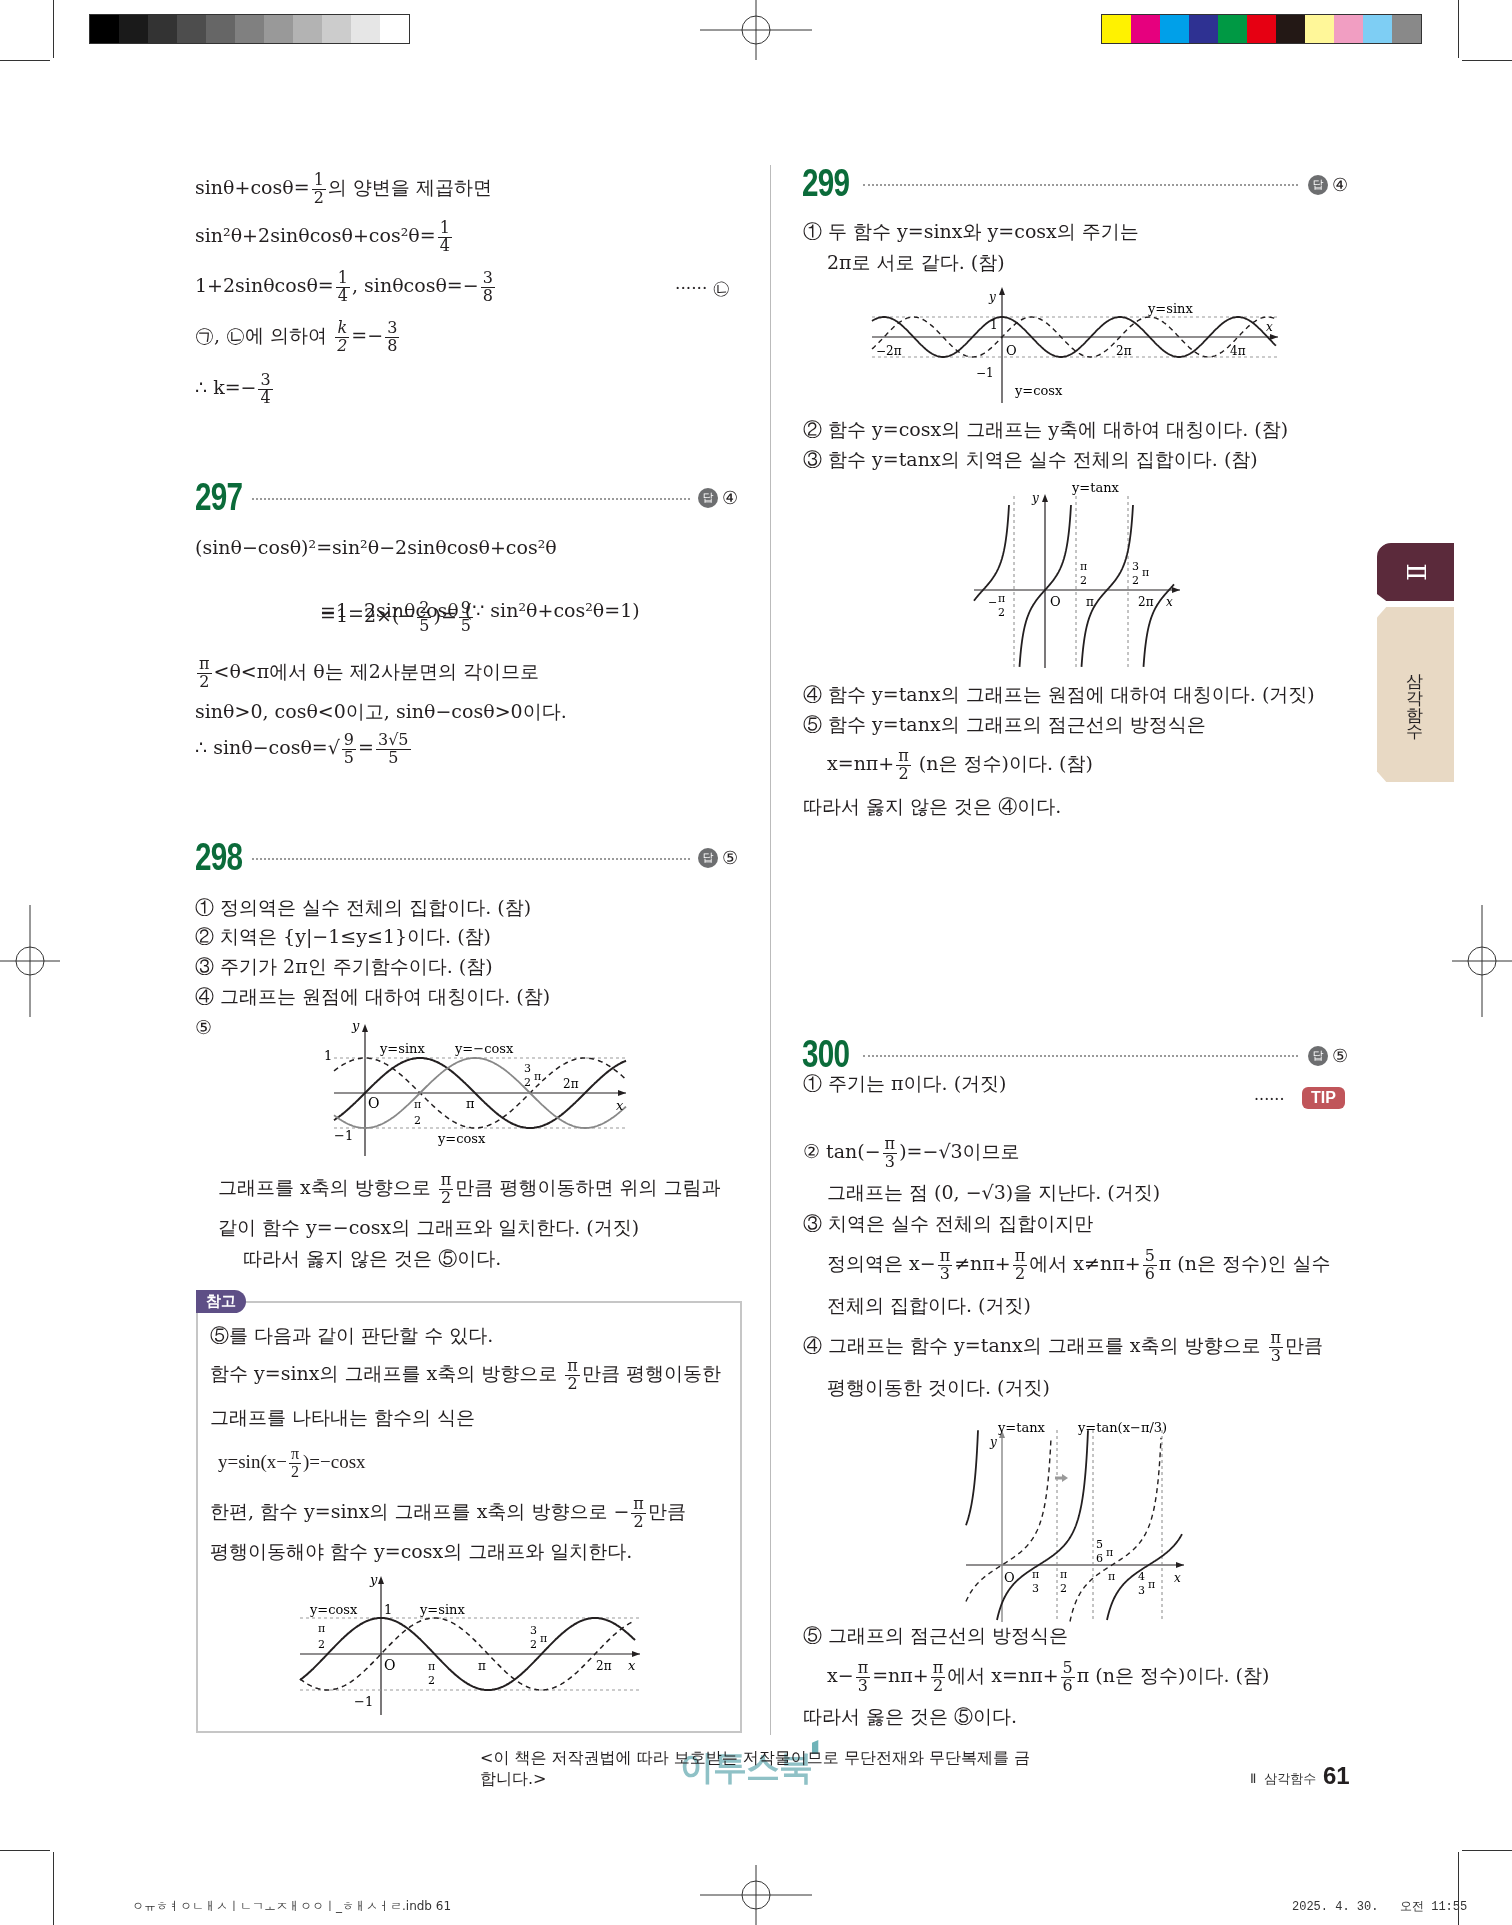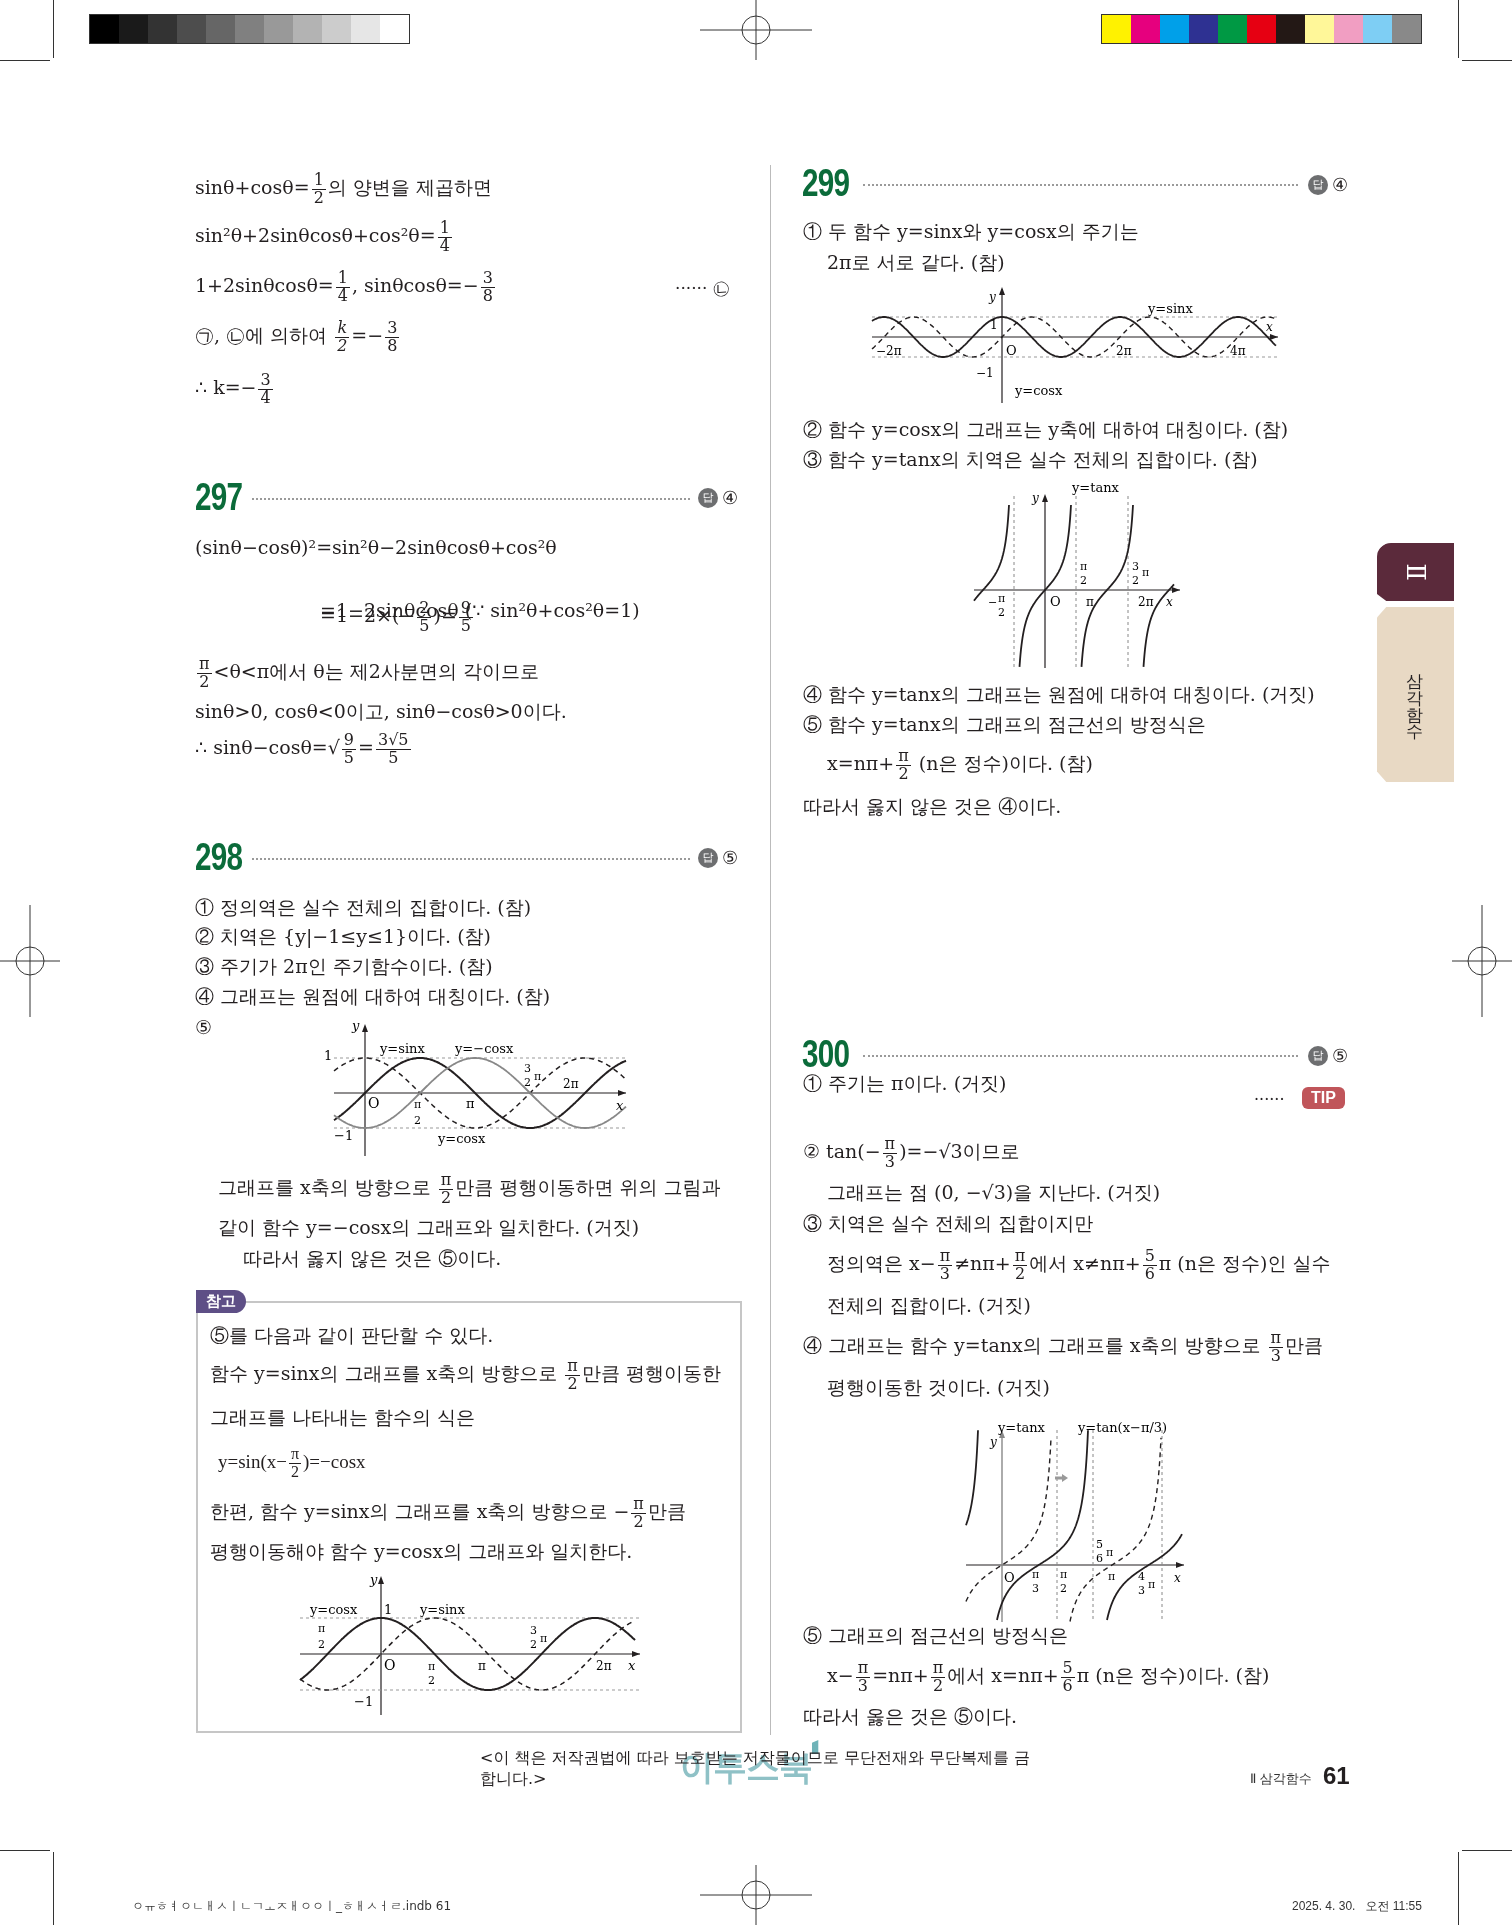--- a/index.html
+++ b/index.html
@@ -412,17 +412,17 @@
     <span style="transform:rotate(90deg);display:inline-block;">Ⅱ</span>
   </div>
 <div class="tab-light">
     <span>삼각함수</span>
   </div>
 
 <div class="abs" style="left:680px;top:1745px;font-family:Liberation Mono, monospace;font-size:34px;font-weight:bold;color:#8fc1c6;letter-spacing:-1px;">
   <span>이투스북</span>
 </div>
 <div class="abs" style="left:812px;top:1740px;width:14px;height:14px;background:#6fb3b8;clip-path:polygon(0 20%,45% 0,45% 100%,0 100%);"></div>
-<div class="abs" style="left:1250px;top:1770px;font-family:Liberation Serif, serif;font-size:13px;color:#333;">Ⅱ 삼각함수</div>
+<div class="abs" style="left:1250px;top:1770px;font-family:Liberation Mono, monospace;font-size:13px;color:#333;">Ⅱ 삼각함수</div>
 <div class="abs" style="left:1323px;top:1762px;font-family:'Liberation Sans',sans-serif;font-weight:bold;font-size:24px;color:#231f20;">61</div>
 <div class="abs" style="left:480px;top:1748px;width:560px;font-family:'DejaVu Sans',sans-serif;font-size:16px;color:#231f20;">&lt;이 책은 저작권법에 따라 보호받는 저작물이므로 무단전재와 무단복제를 금합니다.&gt;</div>
 <div class="abs" style="left:100px;top:1898px;font-family:'DejaVu Sans',sans-serif;font-size:12px;color:#333;margin-left:32px;">ㅇㅠㅎㅕㅇㄴㅐㅅㅣㄴㄱㅗㅈㅐㅇㅇㅣ_ㅎㅐㅅㅓㄹ.indb  61</div>
-<div class="abs" style="left:1292px;top:1898px;font-family:Liberation Sans, sans-serif;font-size:12px;color:#333;white-space:pre;">2025. 4. 30.   오전 11:55</div>
+<div class="abs" style="left:1292px;top:1898px;font-family:Liberation Mono, monospace;font-size:12px;color:#333;white-space:pre;">2025. 4. 30.   오전 11:55</div>
 
 </body></html>

